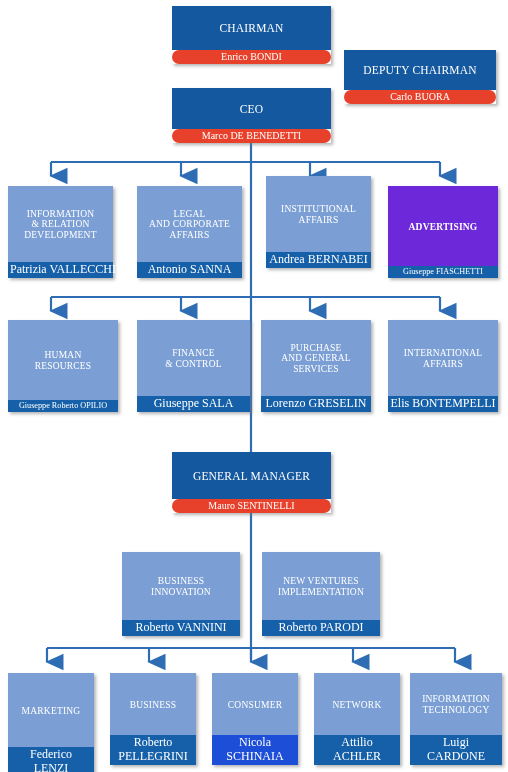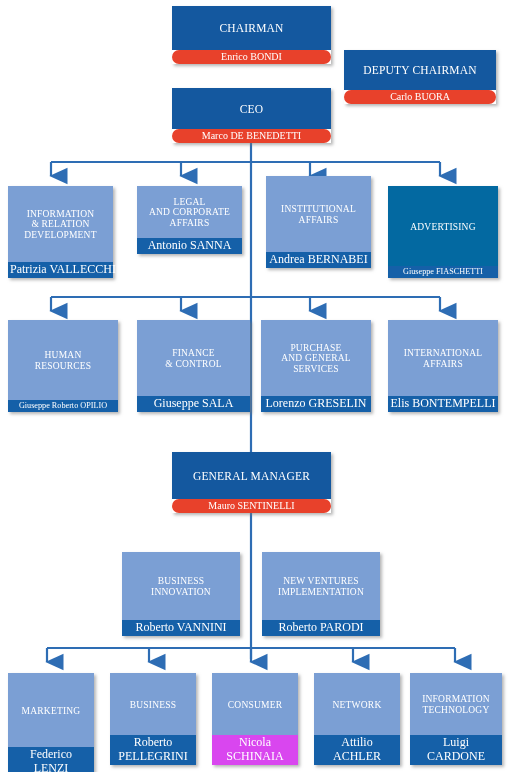--- a/index.html
+++ b/index.html
@@ -128,32 +128,32 @@
   <div class="node exec" style="left:172px; top:88px; width:159px; height:55px;">
     <div class="title t-lg" style="background: rgb(20, 88, 159); color: rgb(255, 255, 255);">CEO</div>
     <div class="person p-md" style="background: rgb(232, 65, 43); color: rgb(255, 255, 255);">Marco DE BENEDETTI</div>
   </div>
 
   <div class="node dept" style="left:8px; top:186px; width:105px; height:92px;">
     <div class="title t-sm" style="background: rgb(123, 159, 212); color: rgb(255, 255, 255);">INFORMATION<br>&amp; RELATION<br>DEVELOPMENT</div>
     <div class="person p-sm" style="background: rgb(21, 96, 168); color: rgb(255, 255, 255);">Patrizia VALLECCHI</div>
   </div>
 
-  <div class="node dept" style="left:137px; top:186px; width:105px; height:68px;">
+  <div class="node dept" style="left:137px; top:186px; width:105px; height:92px;">
     <div class="title t-sm" style="background: rgb(123, 159, 212); color: rgb(255, 255, 255);">LEGAL<br>AND CORPORATE<br>AFFAIRS</div>
     <div class="person p-sm" style="background: rgb(21, 96, 168); color: rgb(255, 255, 255);">Antonio SANNA</div>
   </div>
 
   <div class="node dept" style="left:266px; top:176px; width:105px; height:92px;">
     <div class="title t-sm" style="background: rgb(123, 159, 212); color: rgb(255, 255, 255);">INSTITUTIONAL<br>AFFAIRS</div>
     <div class="person p-sm" style="background: rgb(21, 96, 168); color: rgb(255, 255, 255);">Andrea BERNABEI</div>
   </div>
 
   <div class="node dept" style="left:388px; top:186px; width:110px; height:92px;">
-    <div class="title t-sm" style="background: #0369a1; color: rgb(255, 255, 255);">ADVERTISING</div>
+    <div class="title t-sm" style="background: #6d28d9; color: rgb(255, 255, 255); font-weight: bold;">ADVERTISING</div>
     <div class="person p-xs" style="background: rgb(21, 96, 168); color: rgb(255, 255, 255);">Giuseppe FIASCHETTI</div>
   </div>
 
   <div class="node dept" style="left:8px; top:320px; width:110px; height:92px;">
     <div class="title t-sm" style="background: rgb(123, 159, 212); color: rgb(255, 255, 255);">HUMAN<br>RESOURCES</div>
     <div class="person p-xs" style="background: rgb(21, 96, 168); color: rgb(255, 255, 255);">Giuseppe Roberto OPILIO</div>
   </div>
 
   <div class="node dept" style="left:137px; top:320px; width:113px; height:92px;">
     <div class="title t-sm" style="background: rgb(123, 159, 212); color: rgb(255, 255, 255);">FINANCE<br>&amp; CONTROL</div>
@@ -190,21 +190,21 @@
     <div class="person p-sm two-line" style="background: rgb(21, 96, 168); color: rgb(255, 255, 255);">Federico<br>LENZI</div>
   </div>
 
   <div class="node dept" style="left:110px; top:673px; width:86px; height:92px;">
     <div class="title t-sm" style="background: rgb(123, 159, 212); color: rgb(255, 255, 255);">BUSINESS</div>
     <div class="person p-sm two-line" style="background: rgb(21, 96, 168); color: rgb(255, 255, 255);">Roberto<br>PELLEGRINI</div>
   </div>
 
   <div class="node dept" style="left:212px; top:673px; width:86px; height:92px;">
     <div class="title t-sm" style="background: rgb(123, 159, 212); color: rgb(255, 255, 255);">CONSUMER</div>
-    <div class="person p-sm two-line" style="background: #d946ef; color: rgb(255, 255, 255);">Nicola<br>SCHINAIA</div>
+    <div class="person p-sm two-line" style="background: #1d4ed8; color: rgb(255, 255, 255);">Nicola<br>SCHINAIA</div>
   </div>
 
   <div class="node dept" style="left:314px; top:673px; width:86px; height:92px;">
     <div class="title t-sm" style="background: rgb(123, 159, 212); color: rgb(255, 255, 255);">NETWORK</div>
     <div class="person p-sm two-line" style="background: rgb(21, 96, 168); color: rgb(255, 255, 255);">Attilio<br>ACHLER</div>
   </div>
 
   <div class="node dept" style="left:410px; top:673px; width:92px; height:92px;">
     <div class="title t-sm" style="background: rgb(123, 159, 212); color: rgb(255, 255, 255);">INFORMATION<br>TECHNOLOGY</div>
     <div class="person p-sm two-line" style="background: rgb(21, 96, 168); color: rgb(255, 255, 255);">Luigi<br>CARDONE</div>

